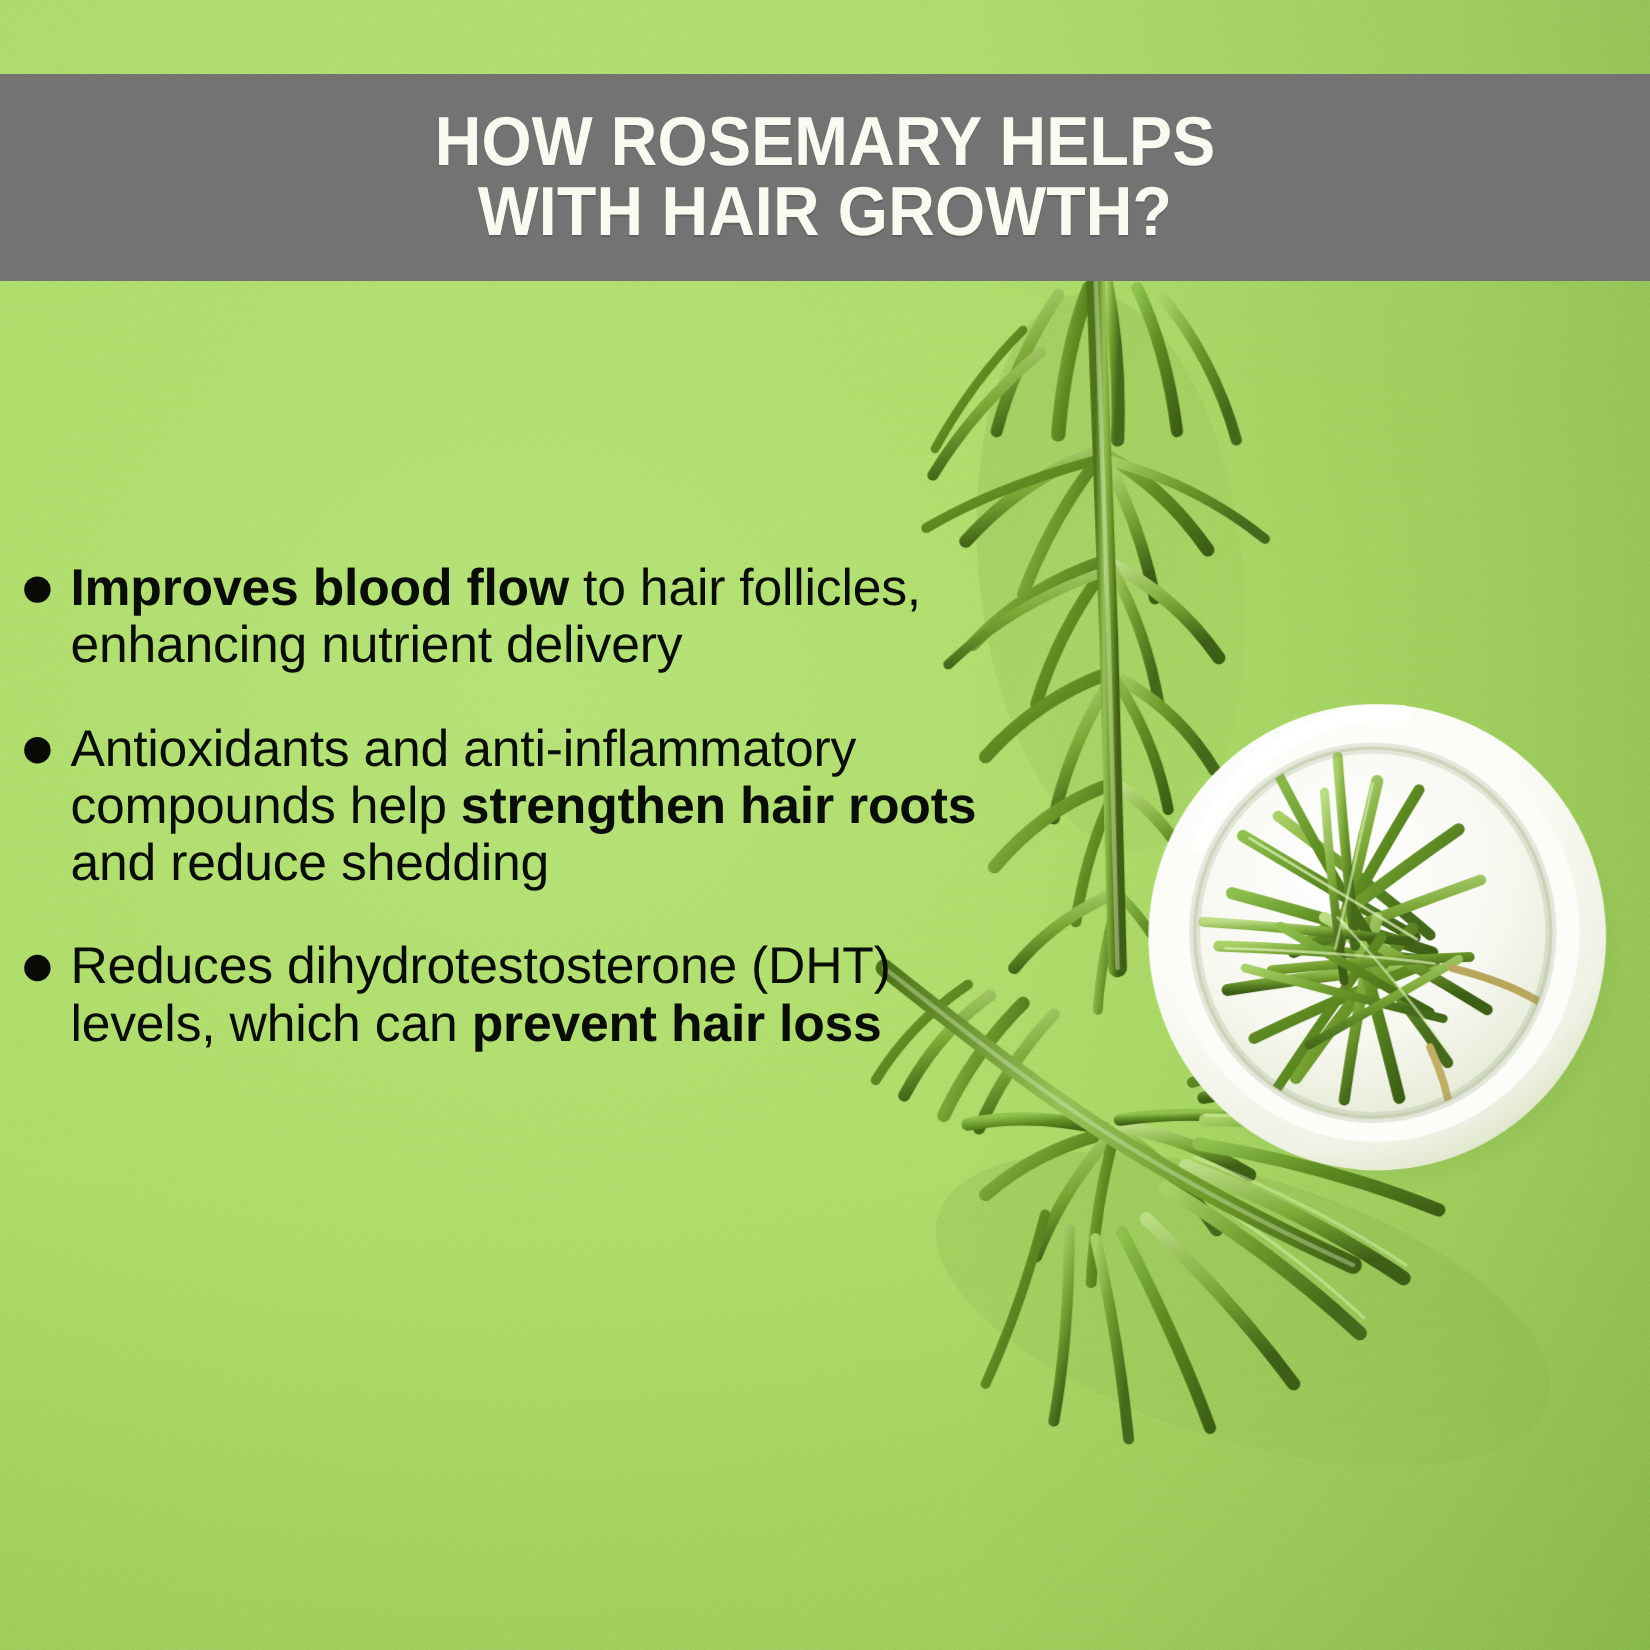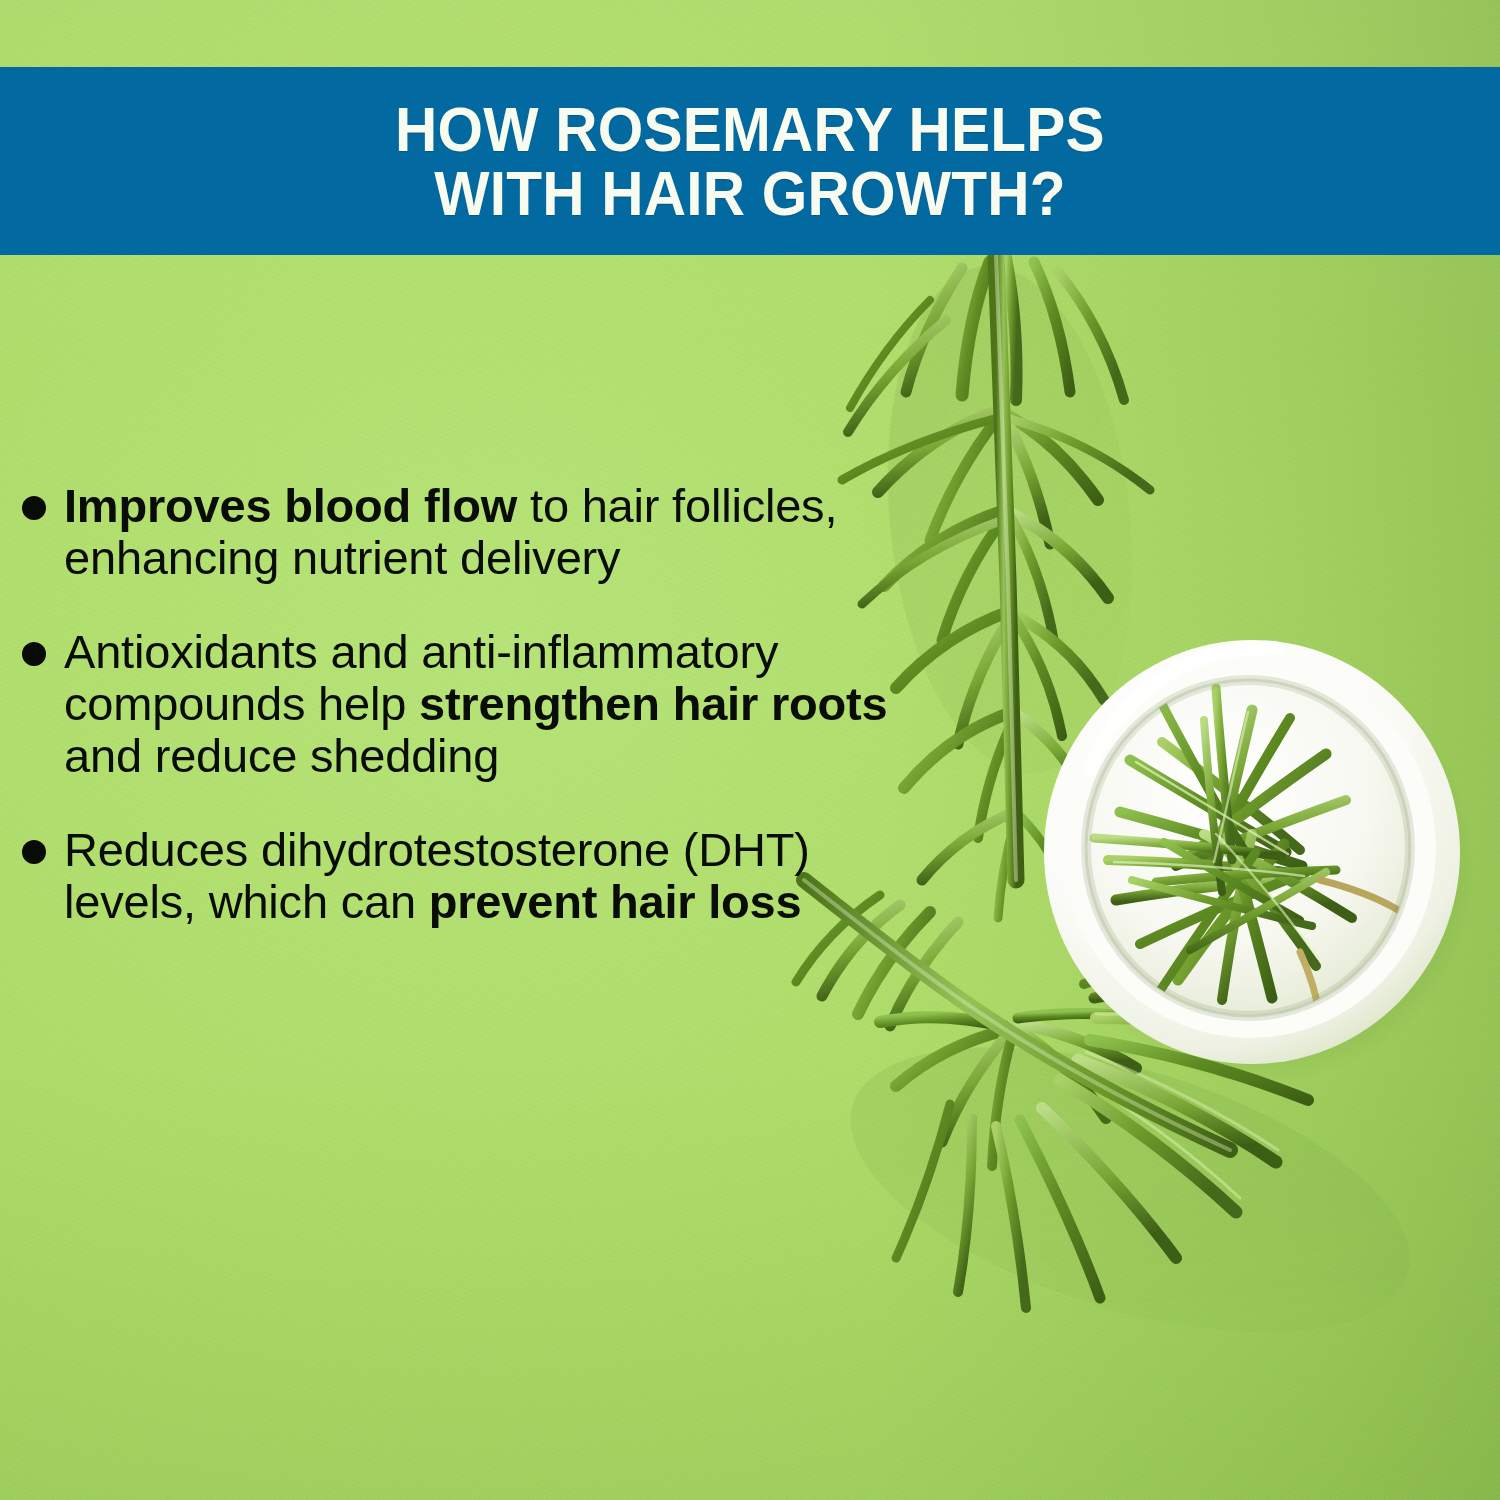--- a/index.html
+++ b/index.html
@@ -41,21 +41,21 @@
     pointer-events: none;
   }
 
   
   .title-band {
     position: absolute;
     left: 0;
     top: 67px;
     width: 1500px;
     height: 188px;
-    background: #0369a1;
+    background: #737373;
     display: flex;
     align-items: center;
     justify-content: center;
     z-index: 40;
   }
   .title-text {
     color: #f7fbf0;
     font-size: 63px;
     line-height: 1.02;
     font-weight: 700;
@@ -66,21 +66,21 @@
     box-sizing: border-box;
     transform: scaleX(.93);
     text-shadow: 0 1px 1px rgba(0,0,0,.18);
     white-space: pre-line;
   }
 
   
   .bullets {
     position: absolute;
     left: 22px;
-    top: 480px;
+    top: 508px;
     width: 930px;
     z-index: 30;
   }
   .bullet-row {
     display: flex;
     align-items: flex-start;
     margin-bottom: 42px;
   }
   .bullet-dot {
     flex: 0 0 auto;

